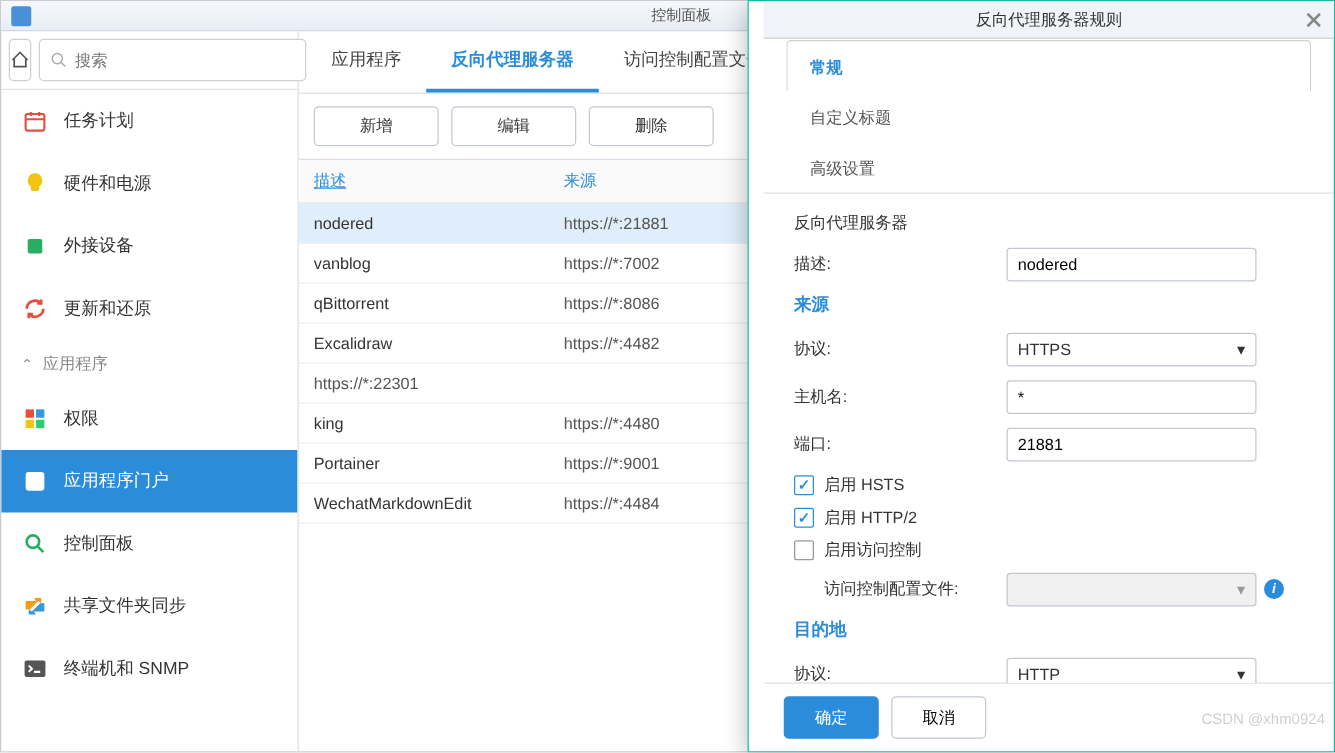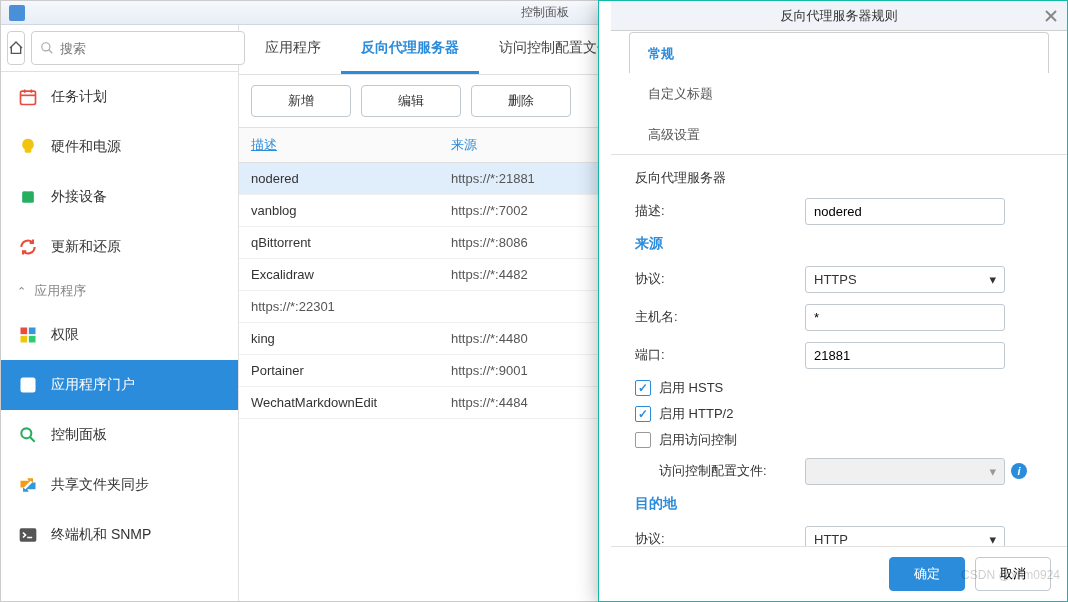--- a/index.html
+++ b/index.html
@@ -62,21 +62,21 @@
 .form-control { flex: 1; }
 .form-control input[type=text] { width: 200px; padding: 5px 8px; border: 1px solid #c0c8d0; border-radius: 3px; font-size: 13px; }
 .form-control .select { width: 200px; padding: 5px 8px; border: 1px solid #c0c8d0; border-radius: 3px; font-size: 13px; display: flex; justify-content: space-between; align-items: center; cursor: pointer; background:#fff; }
 .form-control .select.disabled { background: #f0f0f0; color: #999; }
 .checkbox-row { display: flex; align-items: center; margin: 8px 0; gap: 8px; cursor: pointer; }
 .checkbox { width: 16px; height: 16px; border: 1px solid #999; border-radius: 2px; display: inline-flex; align-items: center; justify-content: center; font-size: 12px; }
 .checkbox.checked { border-color: #2b8cdb; }
 .checkbox.checked::after { content: "✓"; color: #2b8cdb; font-weight: bold; }
 .info-icon { display:inline-flex; width:16px; height:16px; border-radius:50%; background:#2b8cdb; color:#fff; font-size:11px; font-style:italic; align-items:center; justify-content:center; margin-left:6px; font-weight:bold; }
 
-.dialog-footer { padding: 10px 16px; display: flex; justify-content: flex-end; gap: 10px; border-top: 1px solid #e0e0e0; }
+.dialog-footer { padding: 10px 16px; display: flex; gap: 10px; border-top: 1px solid #e0e0e0; }
 .dbtn { padding: 7px 24px; border-radius: 4px; font-size: 13px; cursor: pointer; border: 1px solid #c0c8d0; background: #fff; }
 .dbtn.primary { background: #2b8cdb; border-color: #2b8cdb; color: #fff; }
 
 .watermark { position: absolute; right: 8px; bottom: 20px; font-size: 12px; color: rgba(0,0,0,0.2); }
 
 svg { display: block; }
 </style>
 </head>
 <body>
 

